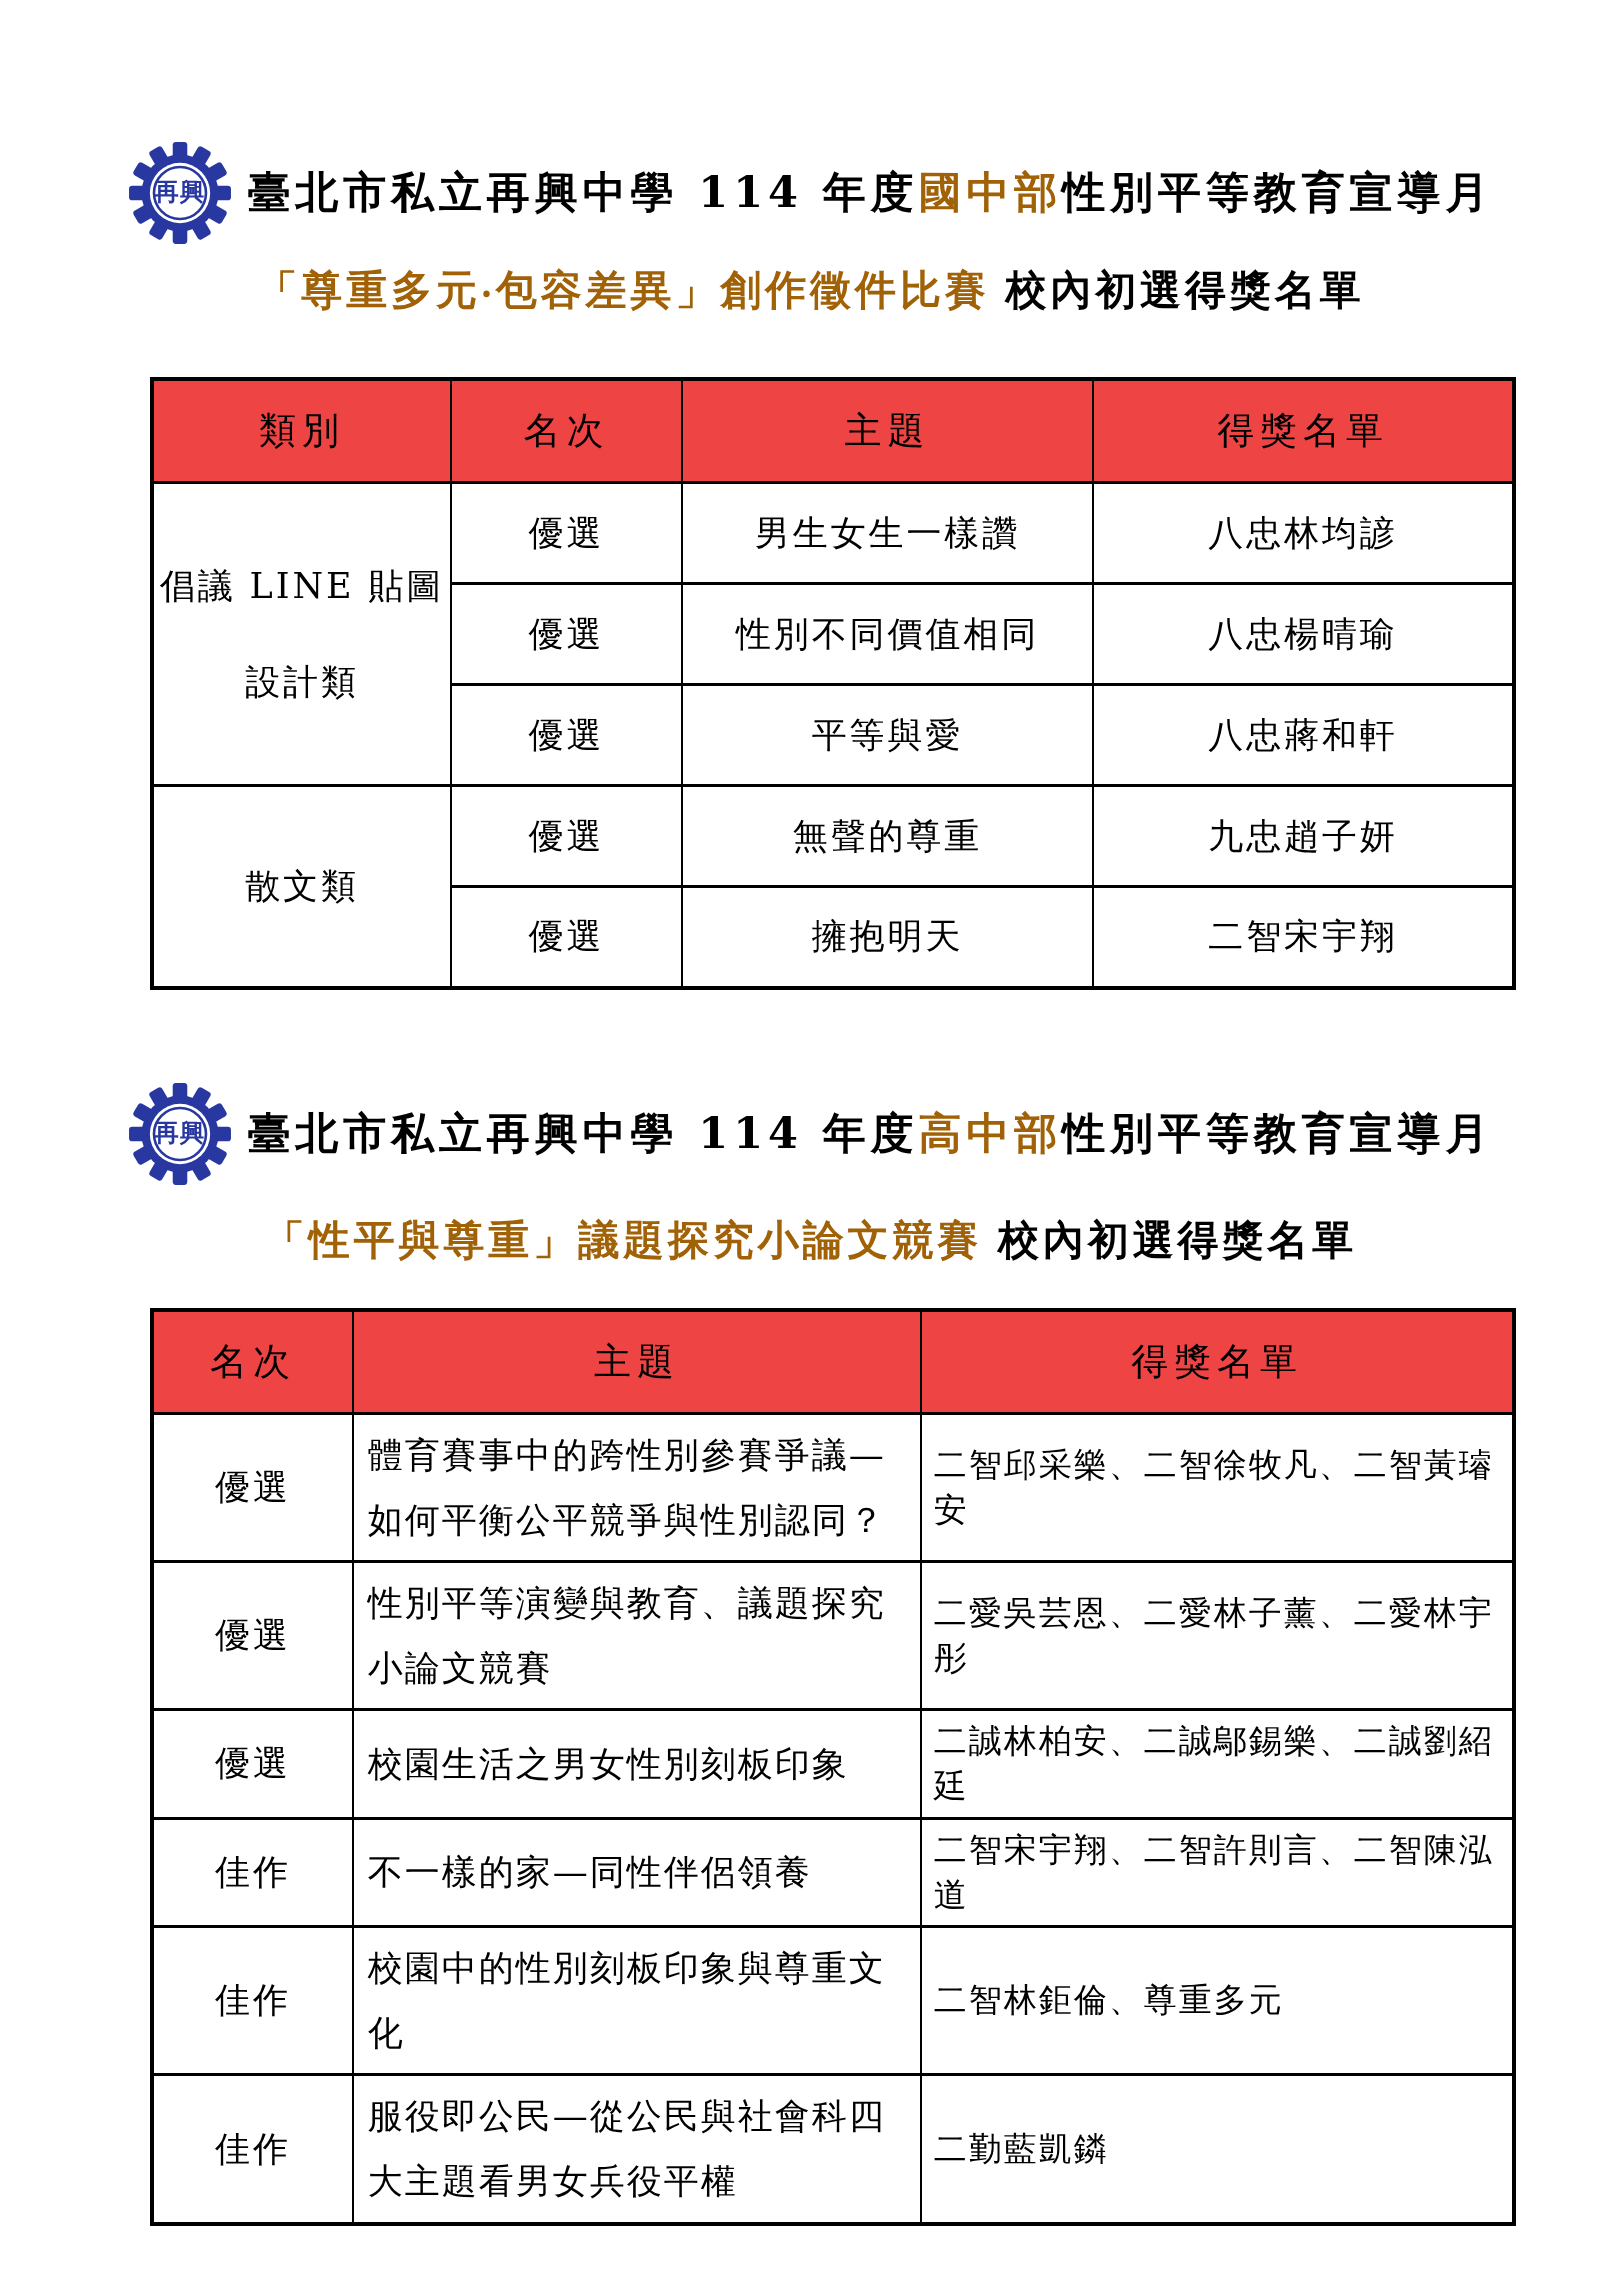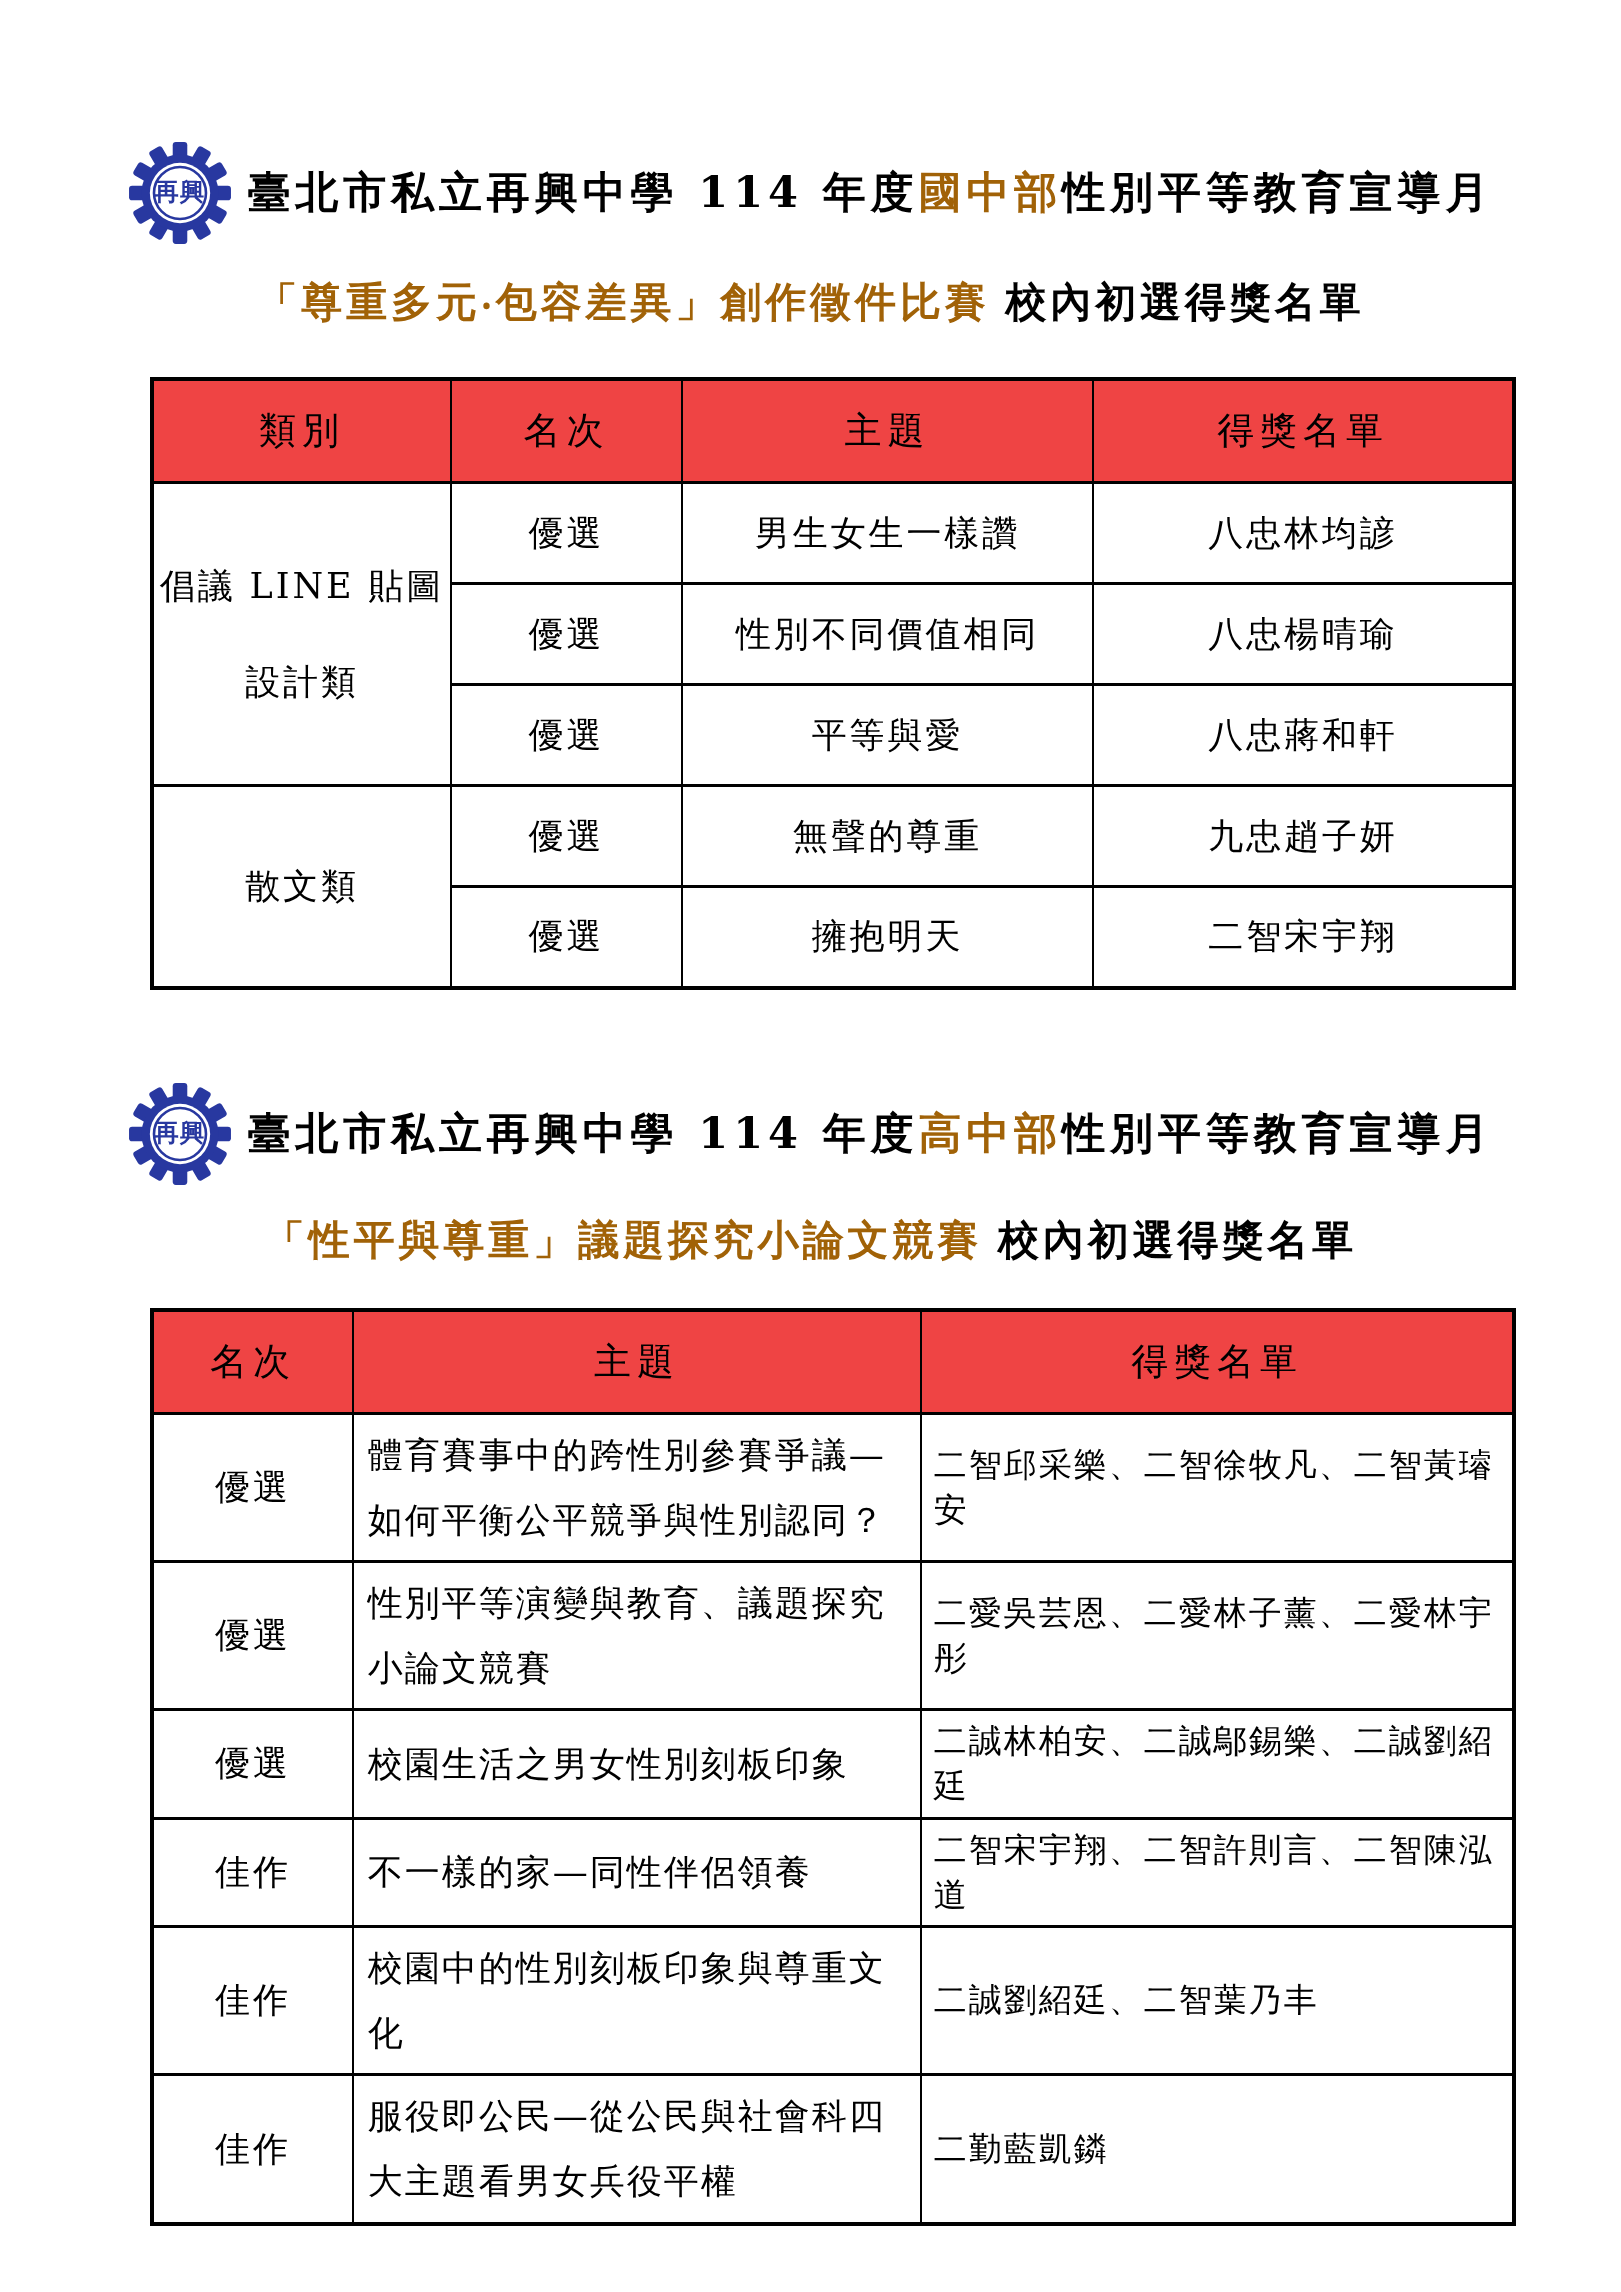--- a/index.html
+++ b/index.html
@@ -27,21 +27,21 @@
   }
   .logo svg{width:100%;height:100%;display:block;}
   .logo-label{
     position:absolute;top:50%;left:50%;transform:translate(-50%,-54%);
     color:#2838a0;font-weight:bold;font-size:24.5px;letter-spacing:1px;white-space:nowrap;
   }
   .subtitle{
     position:absolute;left:0;width:100%;
     text-align:center;font-size:41px;font-weight:bold;letter-spacing:3.9px;white-space:nowrap;
   }
-  #sub1{top:272px;}
+  #sub1{top:260px;}
   #sub2{top:1213px;}
   .subtitle .black-part{margin-left:15.7px;}
   table.awards{
     position:absolute;left:150px;width:1362px;
     border-collapse:collapse;table-layout:fixed;
     border:4.9px solid #000;
   }
   #table1{top:377px;}
   #table2{top:1308px;}
   table.awards th, table.awards td{
@@ -259,21 +259,21 @@
     <td class="winners-cell">二誠林柏安、二誠鄔錫樂、二誠劉紹廷</td>
   </tr>
   <tr class="t2-mid">
     <td>佳作</td>
     <td class="topic-cell">不一樣的家—同性伴侶領養</td>
     <td class="winners-cell">二智宋宇翔、二智許則言、二智陳泓道</td>
   </tr>
   <tr class="t2-mid">
     <td>佳作</td>
     <td class="topic-cell">校園中的性別刻板印象與尊重文化</td>
-    <td class="winners-cell">二誠劉紹廷、二智葉乃丰</td>
+    <td class="winners-cell">二智林鉅倫、尊重多元</td>
   </tr>
   <tr class="t2-last">
     <td>佳作</td>
     <td class="topic-cell">服役即公民—從公民與社會科四大主題看男女兵役平權</td>
     <td class="winners-cell">二勤藍凱鏻</td>
   </tr>
   </tbody>
 </table>
 
 

